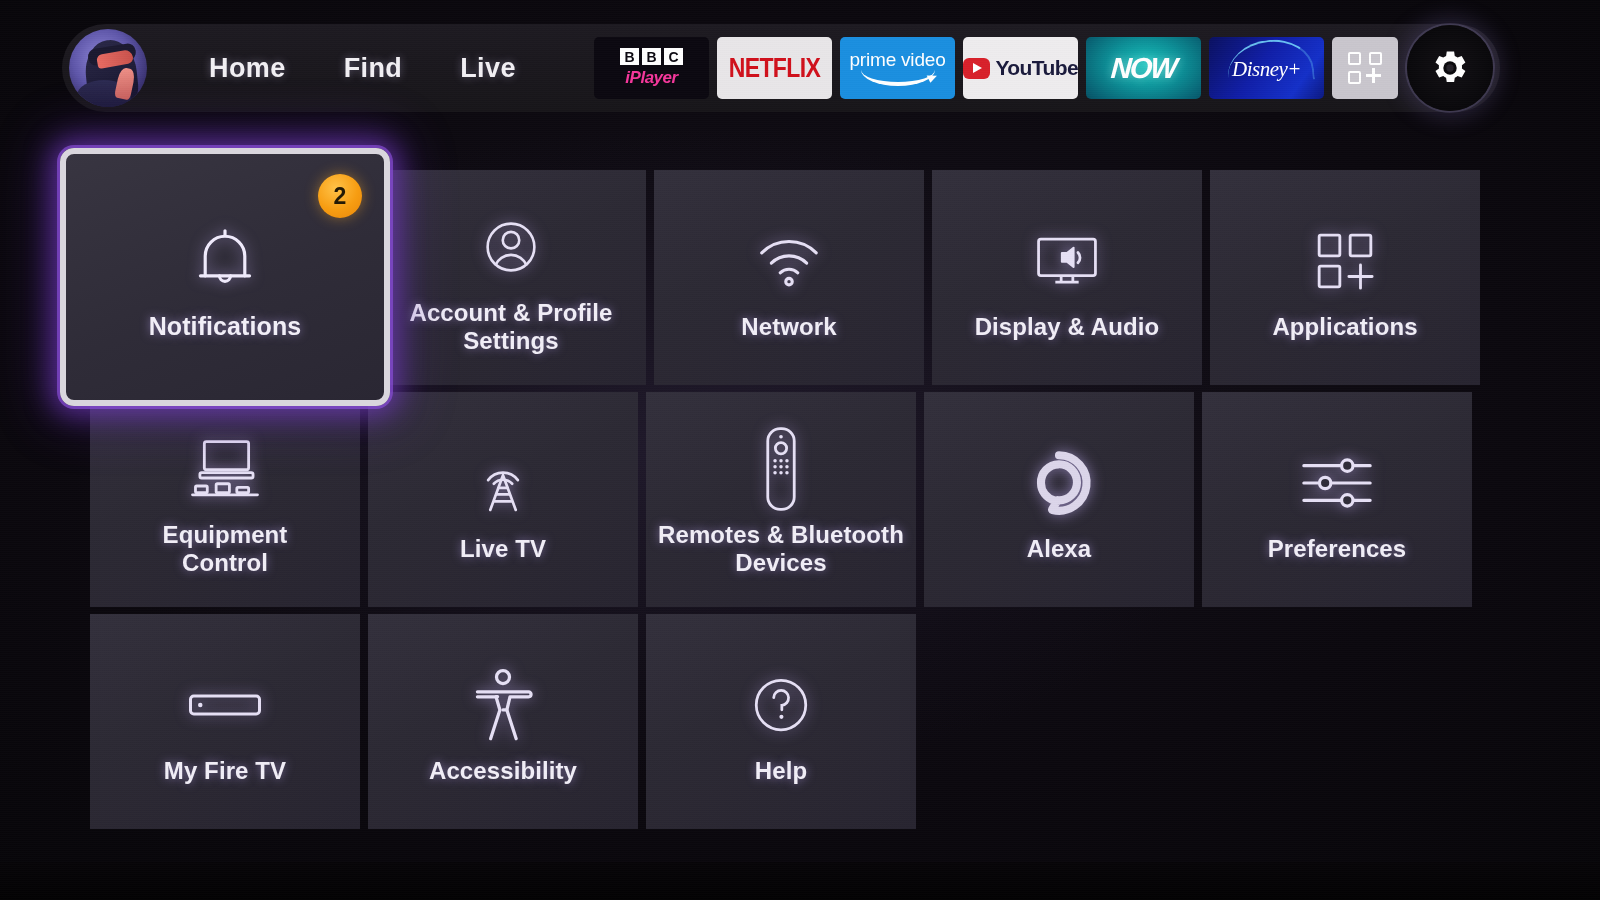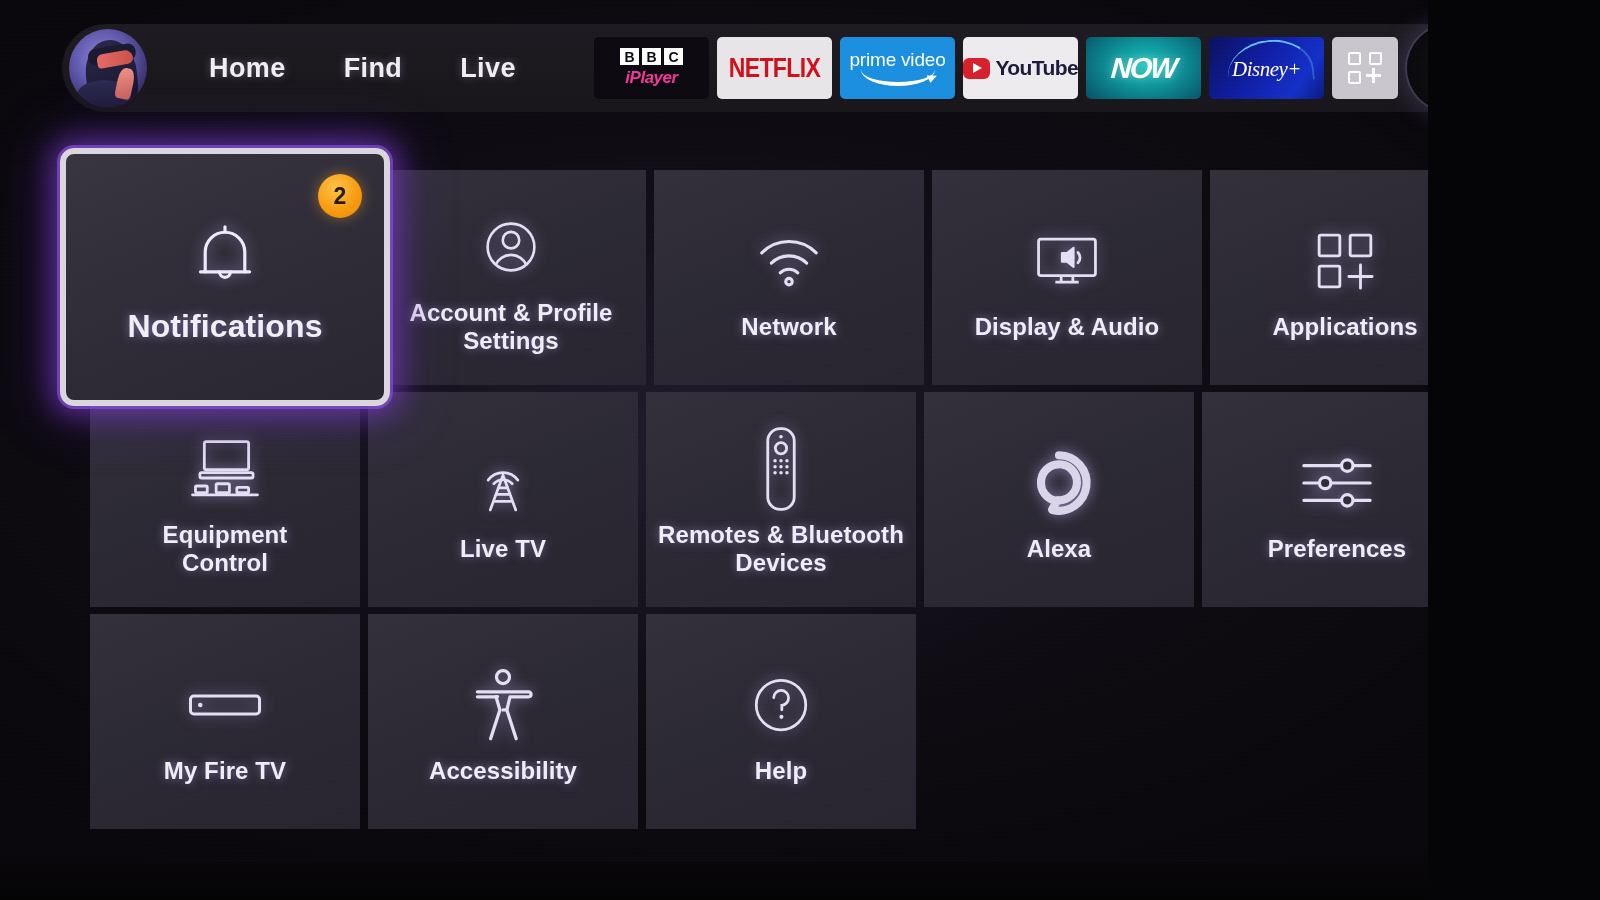--- a/index.html
+++ b/index.html
@@ -8,21 +8,21 @@
   html, body {
     width: 1600px;
     height: 900px;
     background: #050406;
     font-family: "Liberation Sans", sans-serif;
     overflow: hidden;
   }
 
   #screen {
     position: relative;
-    width: 1428px;
+    width: 1600px;
     height: 900px;
     background:
       radial-gradient(ellipse 1300px 700px at 50% 45%, #14101a 0%, #0b080e 55%, #060508 100%);
     overflow: hidden;
   }
 
   
   #panel-glow {
     position: absolute;
     left: 60px; top: 130px;
@@ -292,21 +292,21 @@
     border-radius: 14px;
     box-shadow:
       0 0 0 3px rgba(140,80,220,0.65),
       0 0 26px 9px rgba(128,64,215,0.55),
       0 0 52px 16px rgba(95,45,170,0.33);
     width: 330px;
     height: 258px;
     margin: -22px -22px -22px -30px;
     z-index: 5;
   }
-  .tile.selected .tile-label { font-size: 32px; }
+  .tile.selected .tile-label { font-size: 25px; }
 
   .badge {
     position: absolute;
     right: 22px; top: 20px;
     width: 44px; height: 44px;
     border-radius: 50%;
     background: radial-gradient(circle at 40% 32%, #ffc248 0%, #f79d12 55%, #e8860a 100%);
     color: #241a05;
     font-size: 23px;
     font-weight: bold;

